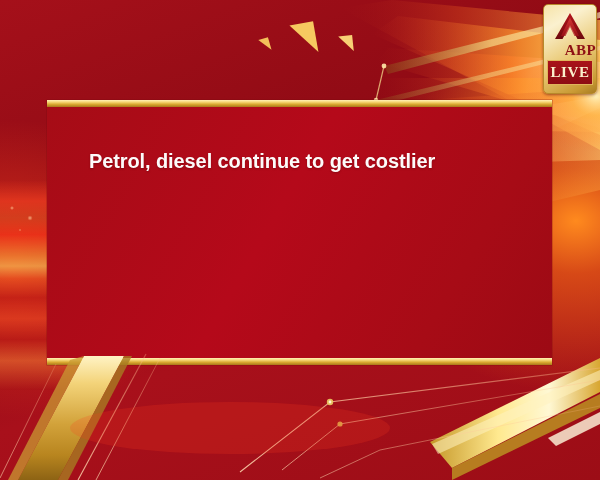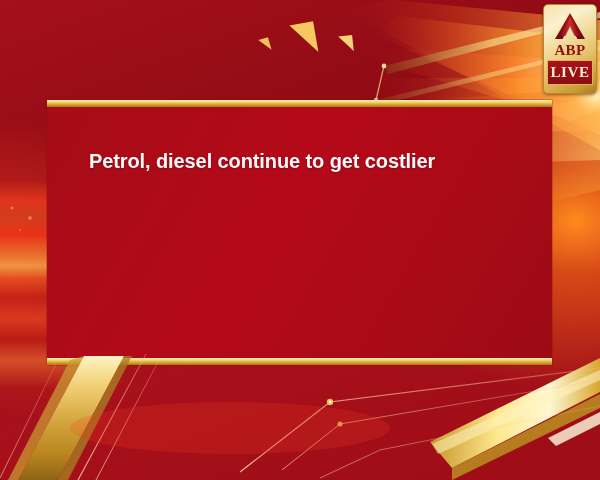--- a/index.html
+++ b/index.html
@@ -147,21 +147,21 @@
   }
   .logo-arrow {
     position: absolute;
     left: 10px; top: 7px;
     width: 32px; height: 30px;
   }
   .logo-abp {
     position: absolute;
     left: 0; right: 0;
     top: 37px;
-    text-align: center;
+    text-align: right;
     color: #8e1014;
     font-family: "Liberation Serif", serif;
     font-size: 15px;
     font-weight: bold;
     letter-spacing: 0.4px;
   }
   .logo-live-band {
     position: absolute;
     left: 3px; right: 3px;
     top: 55px;

